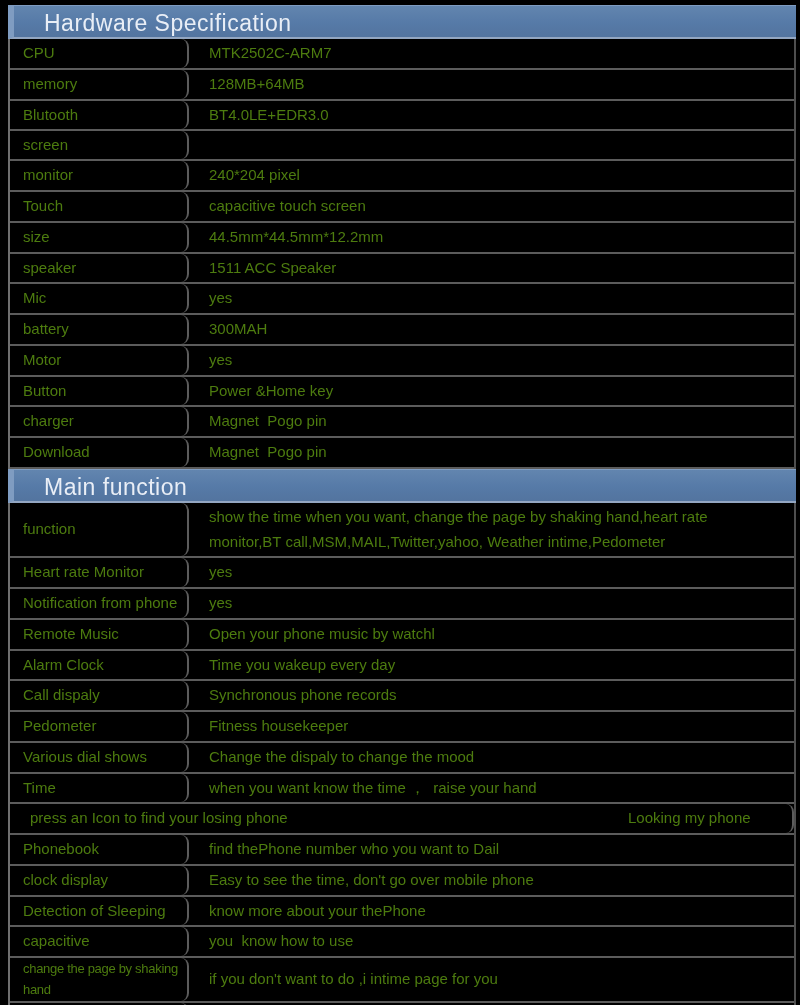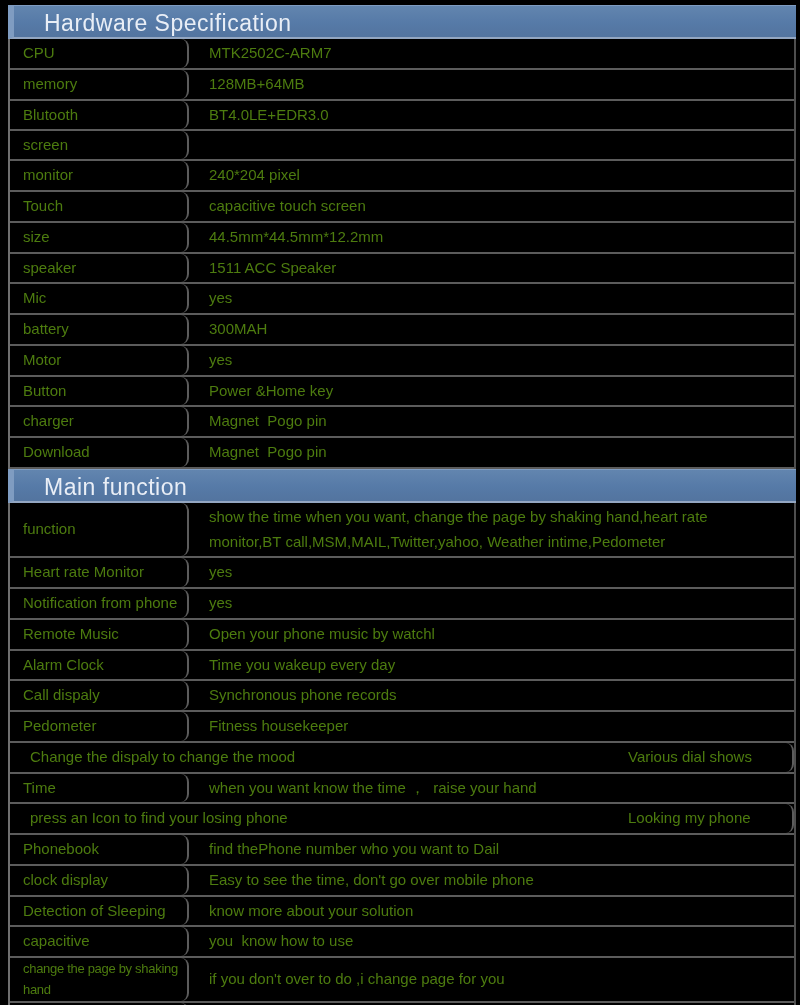--- a/index.html
+++ b/index.html
@@ -167,50 +167,50 @@
         </div>
         <div class="row">
           <div class="cell label">Call dispaly</div>
           <div class="cell value">Synchronous phone records</div>
         </div>
         <div class="row">
           <div class="cell label">Pedometer</div>
           <div class="cell value">Fitness housekeeper</div>
         </div>
         <div class="row">
+          <div class="cell label">Various dial shows</div>
           <div class="cell value">Change the dispaly to change the mood</div>
-          <div class="cell label">Various dial shows</div>
         </div>
         <div class="row">
           <div class="cell label">Time</div>
           <div class="cell value">when you want know the time ，  raise your hand</div>
         </div>
         <div class="row">
           <div class="cell value">press an Icon to find your losing phone</div>
           <div class="cell label">Looking my phone</div>
         </div>
         <div class="row">
           <div class="cell label">Phonebook</div>
           <div class="cell value">find thePhone number who you want to Dail</div>
         </div>
         <div class="row">
           <div class="cell label">clock display</div>
           <div class="cell value">Easy to see the time, don't go over mobile phone</div>
         </div>
         <div class="row">
           <div class="cell label">Detection of Sleeping</div>
-          <div class="cell value">know more about your solution</div>
+          <div class="cell value">know more about your thePhone</div>
         </div>
         <div class="row">
           <div class="cell label">capacitive</div>
           <div class="cell value">you  know how to use</div>
         </div>
         <div class="row">
           <div class="cell label condensed">change the page by shaking hand</div>
-          <div class="cell value">if you don't over to do ,i change page for you</div>
+          <div class="cell value">if you don't want to do ,i intime page for you</div>
         </div>
         <div class="row">
           <div class="cell label condensed">lingt the screen by raise hand</div>
           <div class="cell value">i will light up when you want know the time</div>
         </div>
       </div>
 
   </div>
 </div>
 

